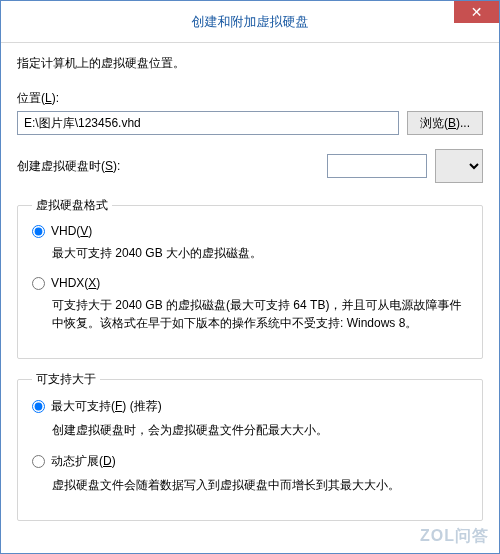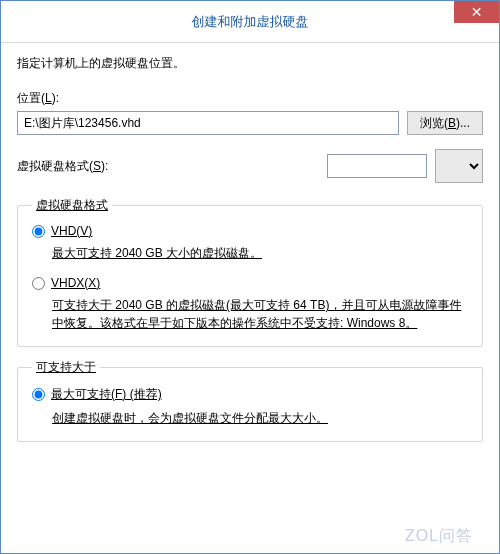--- a/index.html
+++ b/index.html
@@ -94,22 +94,21 @@
     background: #eaeaea;
     font-family: inherit;
     font-size: 12px;
     padding: 16px 4px;
     font-style: italic;
   }
   fieldset {
     border: 1px solid #d6d6d6;
     border-radius: 2px;
     margin: 0 0 12px 0;
-    padding: 10px 14px 12px 14px;
-    text-decoration: underline;
+    padding: 10px 14px 24px 14px;
   }
   legend {
     padding: 0 4px;
     color: #000;
     font-size: 12px;
   }
   .radio-block {
     margin-bottom: 14px;
   }
   .radio-block:last-child { margin-bottom: 2px; }
@@ -121,25 +120,25 @@
   .radio-line input[type="radio"] {
     margin: 0;
   }
   .radio-desc {
     margin: 6px 0 0 20px;
     color: #000;
     line-height: 1.5;
   }
   .watermark {
     position: absolute;
-    right: 26px;
+    right: 10px;
     bottom: 6px;
     font-size: 16px;
     color: rgba(80,120,160,0.35);
-    font-weight: normal;
+    font-weight: bold;
     letter-spacing: 1px;
     pointer-events: none;
   }
   .u { text-decoration: underline; }
 </style>
 </head>
 <body>
 
 <div class="titlebar">
   <span class="title">创建和附加虚拟硬盘</span>
@@ -157,21 +156,21 @@
   </div>
   <div class="row">
     <input type="text" class="path-input" value="E:\图片库\123456.vhd" style="">
     <button class="btn">
       <span>浏览(</span><span class="u">B</span><span>)...</span>
     </button>
   </div>
 
   <div class="size-row">
     <span>
-      <span>虚拟硬盘格式(</span><span class="u">S</span><span>):</span>
+      <span>创建虚拟硬盘时(</span><span class="u">S</span><span>):</span>
     </span>
     <span class="spacer"></span>
     <input type="text" class="size-input" value="" style="">
     <select class="unit-select">
       <option>MB</option>
     </select>
   </div>
 
   <fieldset>
     <legend>虚拟硬盘格式</legend>
@@ -203,17 +202,26 @@
     <div class="radio-block">
       <label class="radio-line">
         <input type="radio" name="typ" checked="" style="">
         <span>
           <span>最大可支持(</span><span class="u">F</span><span>) (推荐)</span>
         </span>
       </label>
       <div class="radio-desc">创建虚拟硬盘时，会为虚拟硬盘文件分配最大大小。</div>
     </div>
 
+    <div class="radio-block">
+      <label class="radio-line">
+        <input type="radio" name="typ" style="">
+        <span>
+          <span>动态扩展(</span><span class="u">D</span><span>)</span>
+        </span>
+      </label>
+      <div class="radio-desc">虚拟硬盘文件会随着数据写入到虚拟硬盘中而增长到其最大大小。</div>
+    </div>
   </fieldset>
 
 </div>
 
 <div class="watermark">ZOL问答</div>
 
 </body></html>

